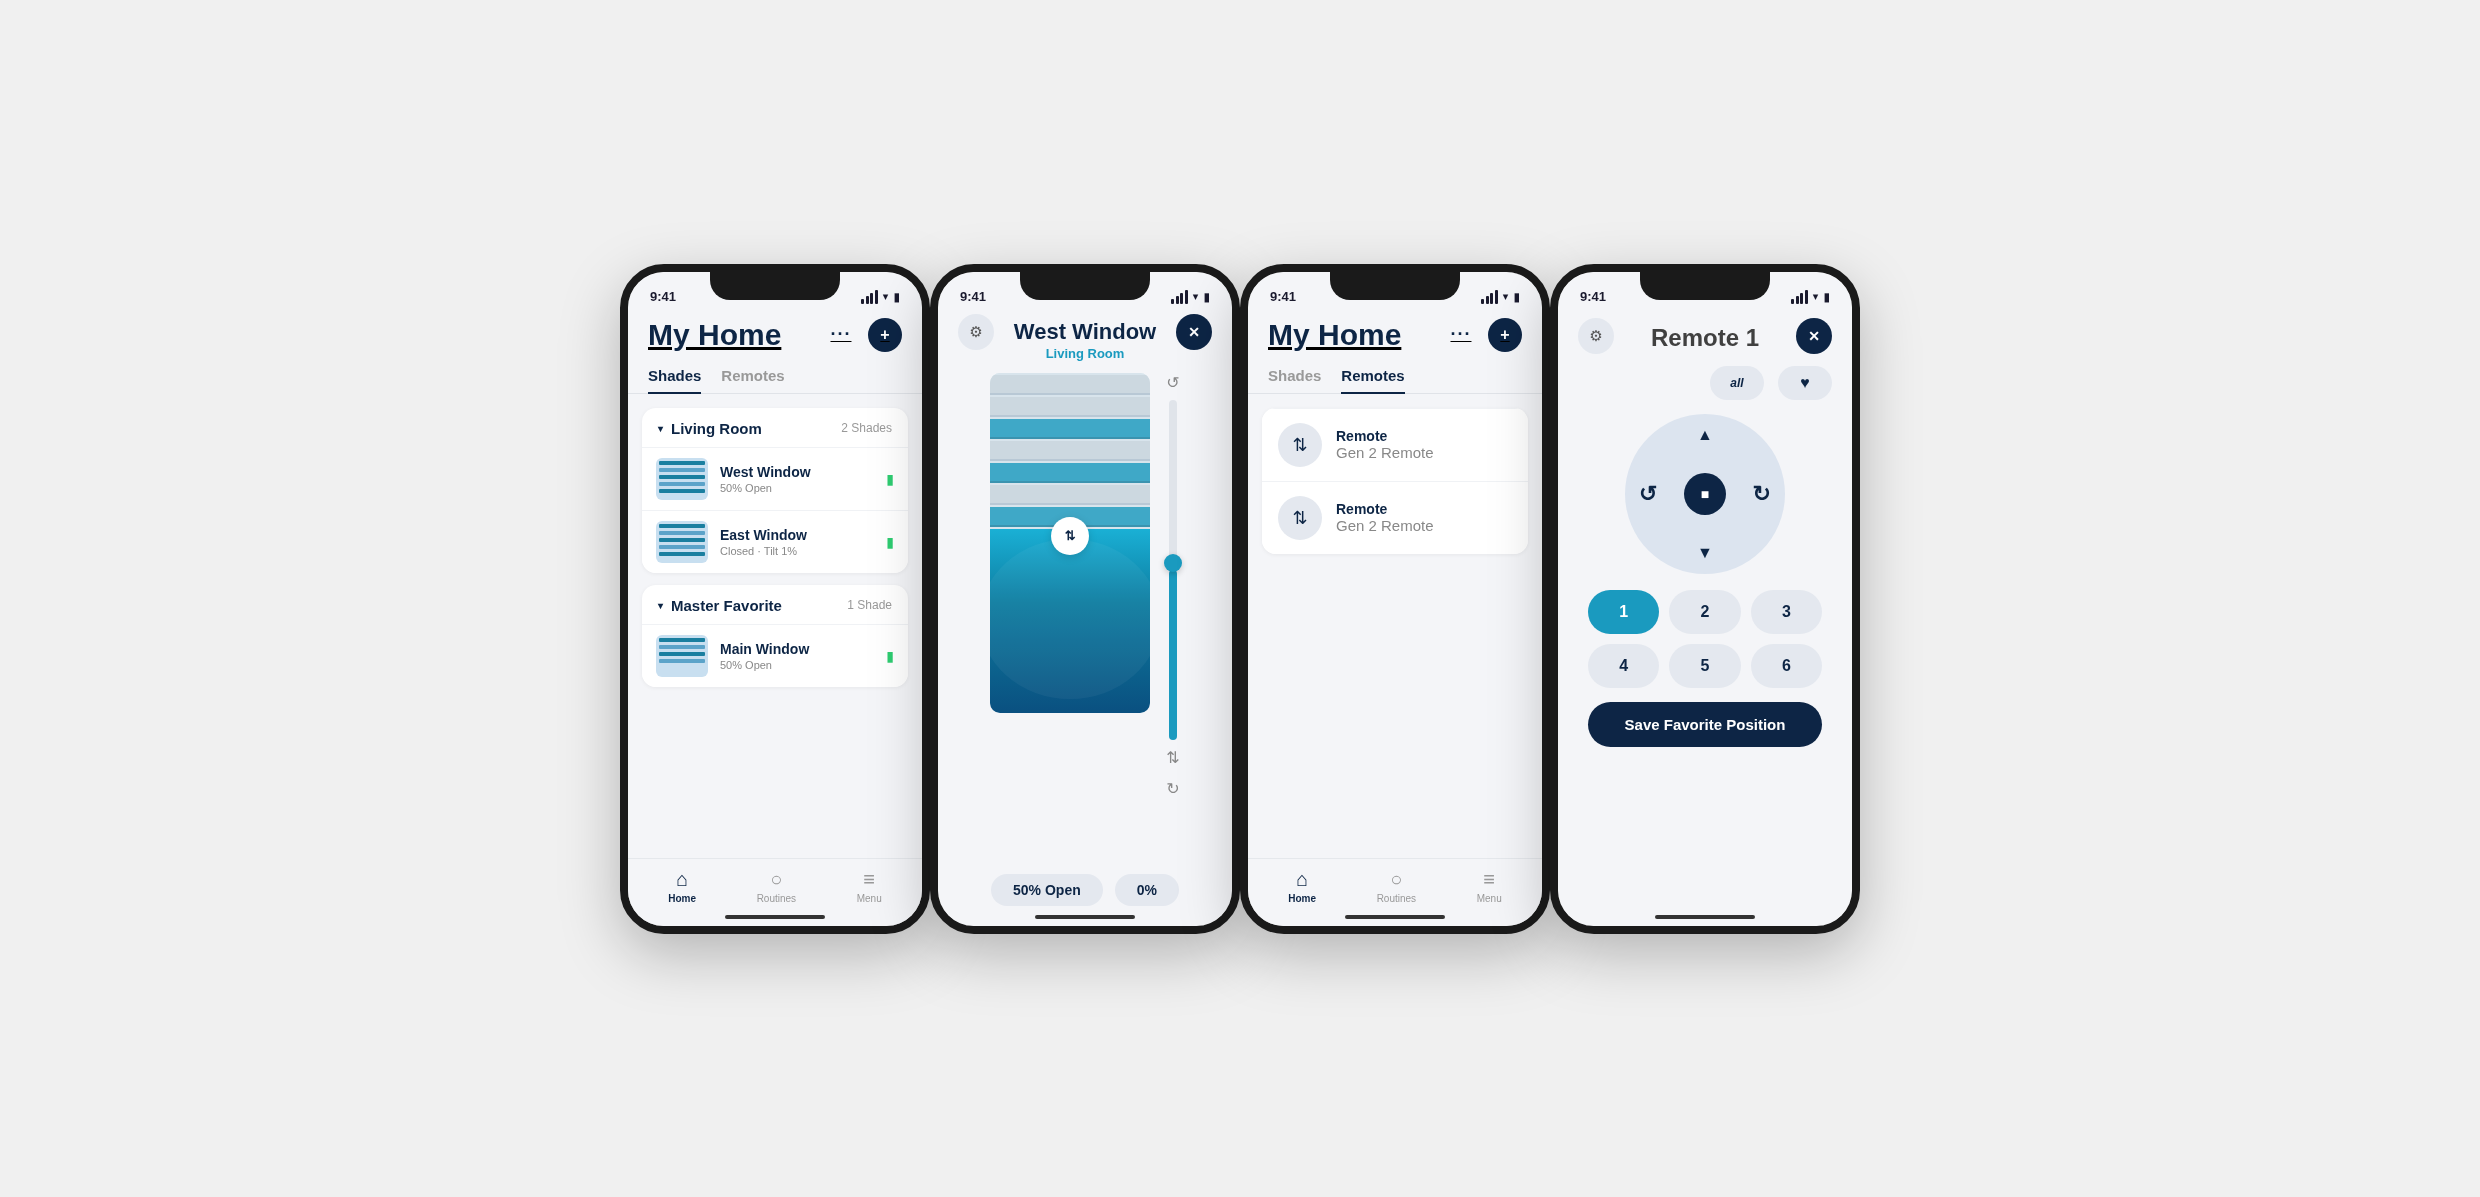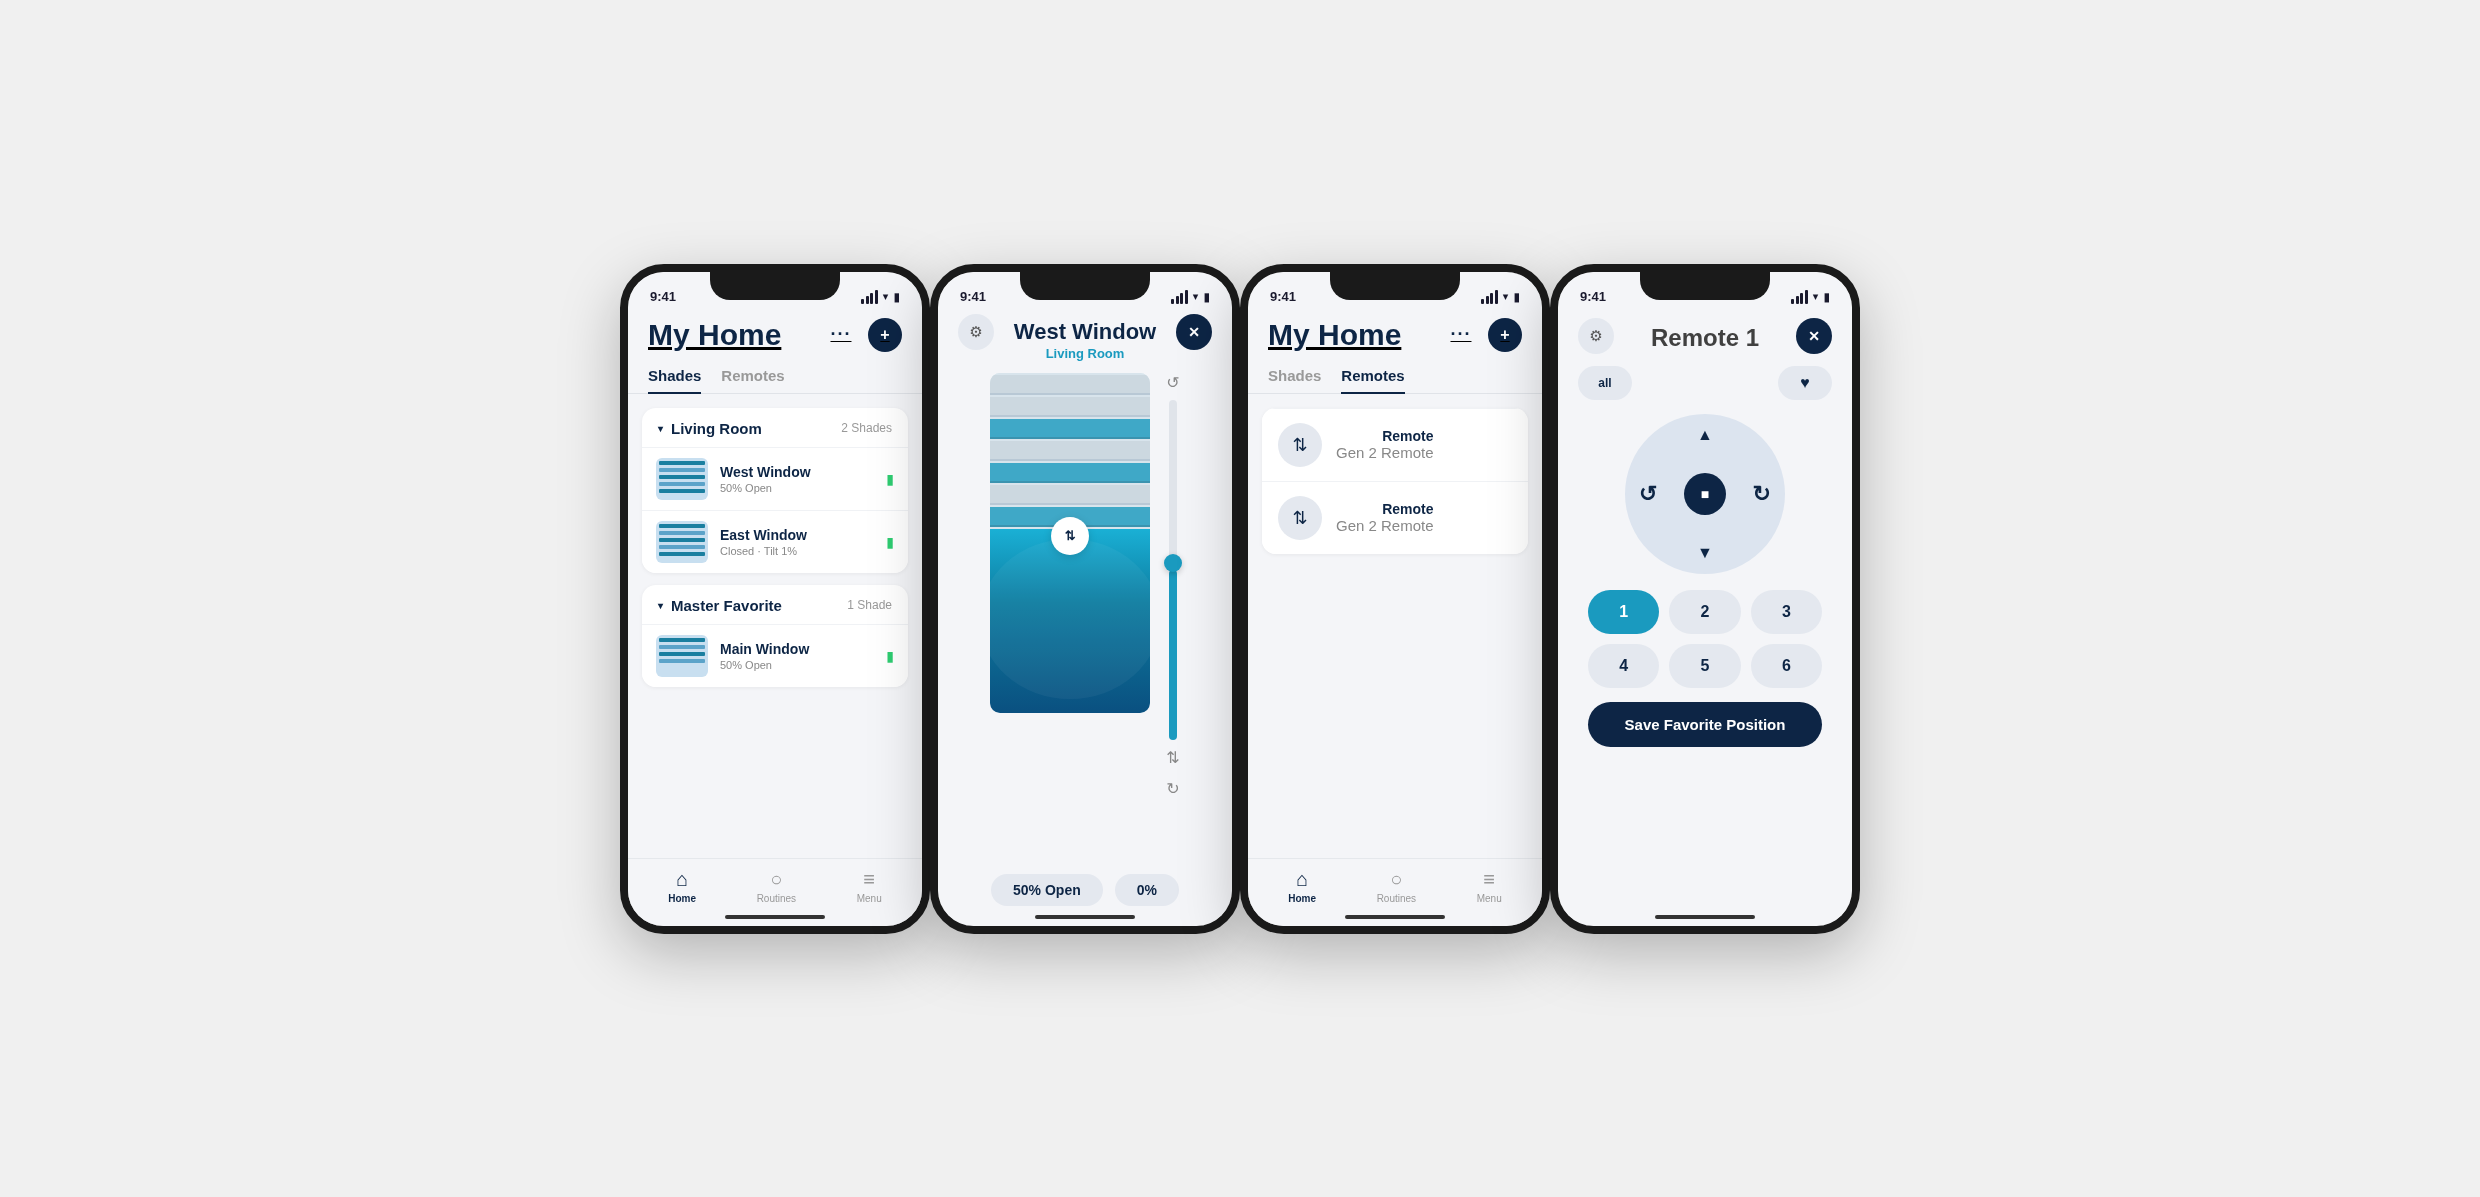--- a/index.html
+++ b/index.html
@@ -445,21 +445,20 @@
       align-items: center;
       justify-content: center;
       font-size: 18px;
       color: #0d2545;
       flex-shrink: 0;
     }
     .remote-info .remote-name {
       font-size: 14px;
       font-weight: 700;
       color: #0d2545;
-      text-align: right;
     }
     .remote-info .remote-type {
       font-size: 15px;
       color: #888;
       text-align: center;
     }
 
     
     .remote-detail-screen {
       flex: 1;
@@ -472,22 +471,23 @@
       font-size: 24px;
       font-weight: 800;
       color: #404040;
       text-align: center;
       flex: 1;
       margin-top: 4px;
     }
     .remote-top-btns {
       display: flex;
       gap: 14px;
-      justify-content: space-between;
+      justify-content: flex-end;
       margin: 8px 0 14px;
+      font-style: italic;
     }
     .remote-top-btn {
       width: 54px;
       height: 34px;
       border-radius: 18px;
       background: #e4e8ef;
       display: flex;
       align-items: center;
       justify-content: center;
       font-size: 12px;

